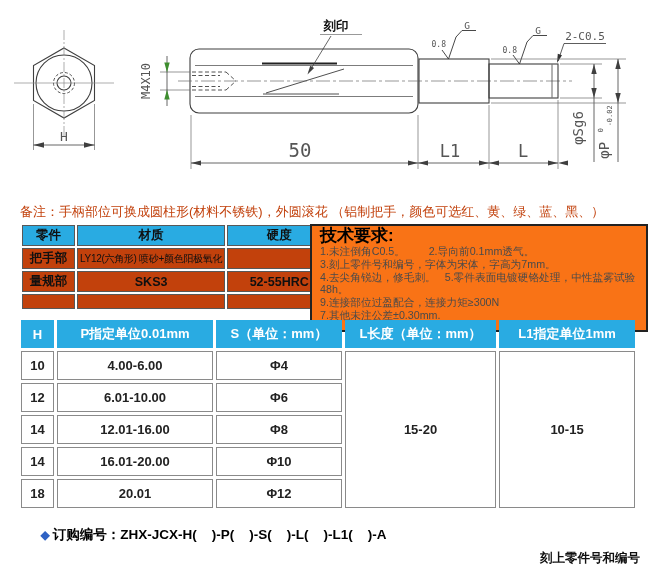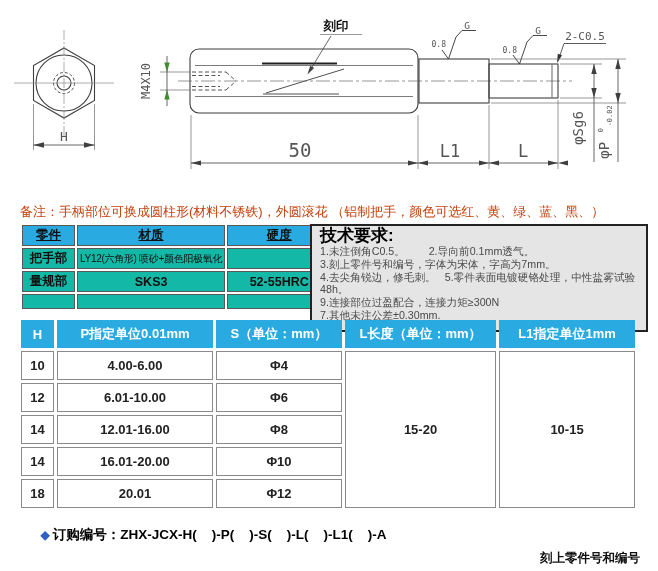--- a/index.html
+++ b/index.html
@@ -14,28 +14,28 @@
   .cad-xs{font-size:8px;fill:#333;} .cad-g{font-size:9.5px;fill:#333;}
   .cad-ch{font-size:11px;fill:#222;} .cad-m4{font-size:12px;fill:#333;}
   .cad-h{font-size:13px;fill:#333;} .tol{font-size:7px;}
 
   
   .note-line{position:absolute;top:203px;left:20px;font-size:13px;color:#c2410c;white-space:pre-wrap;}
 
   
   .mat-table{position:absolute;top:223px;left:20px;border-collapse:separate;border-spacing:2px;table-layout:fixed;}
   .mat-table td{border:1px solid #585858;font-size:12.5px;font-weight:bold;color:#101010;
-                text-align:center;height:19px;padding:0 2px;background:#14b8a6;overflow:hidden;white-space:nowrap;}
-  .mat-table tr.hdr td{background:#29abe2;text-decoration:underline;}
+                text-align:center;height:19px;padding:0 2px;background:#c2410c;overflow:hidden;white-space:nowrap;}
+  .mat-table tr.hdr td{background:#29abe2;}
   .mat-table td.small{font-size:10px;font-weight:normal;letter-spacing:-0.3px;}
   .mat-table tr.empty td{height:13px;}
 
   
   .tech-box{position:absolute;top:224px;left:310px;width:338px;height:108px;box-sizing:border-box;
-            border:2px solid #222;padding:1px 8px 0 8px;background:#e5e5e5;}
+            border:2px solid #222;padding:1px 8px 0 8px;background:#f97316;}
   .tech-title{font-size:17px;font-weight:bold;color:#000;line-height:1.05;}
   .tech-line{font-size:10.7px;color:#4a4a4a;line-height:1.2;white-space:pre-wrap;}
 
   
   .spec-table{position:absolute;top:317px;left:18px;border-collapse:separate;border-spacing:3px;table-layout:fixed;}
   .spec-table td{border:1px solid #8a8a8a;font-size:13px;font-weight:bold;color:#222;
                  text-align:center;height:25px;background:#fff;}
   .spec-table tr.hdr td{background:#29abe2;border:1px solid #29abe2;color:#fff;font-size:13px;height:24px;}
 
   

